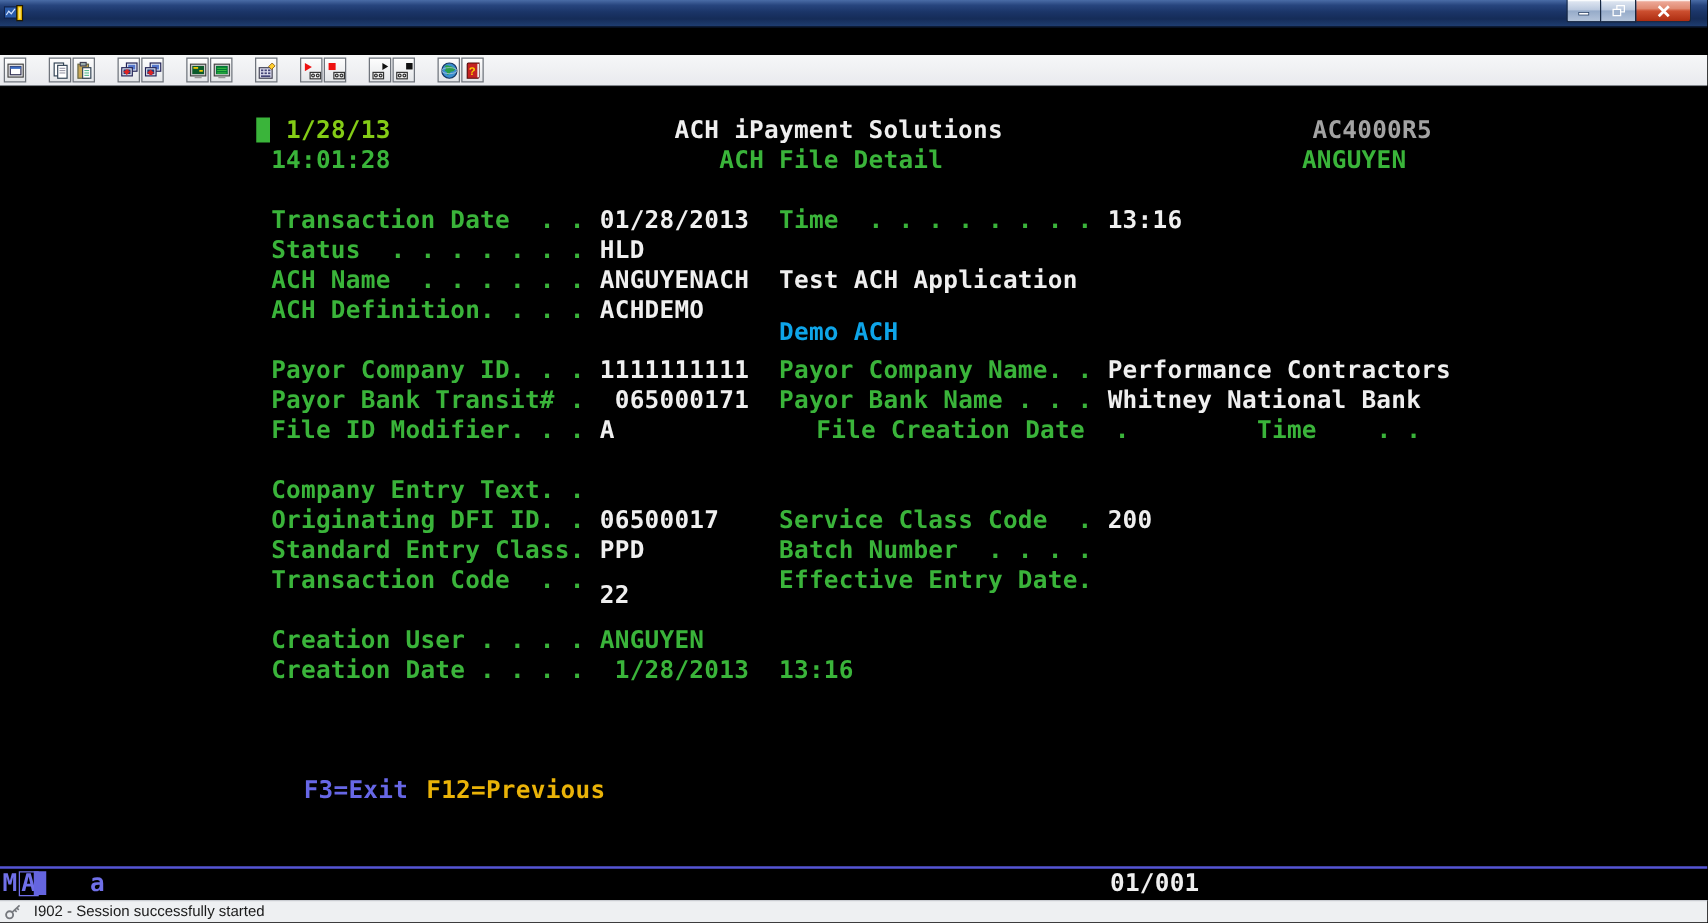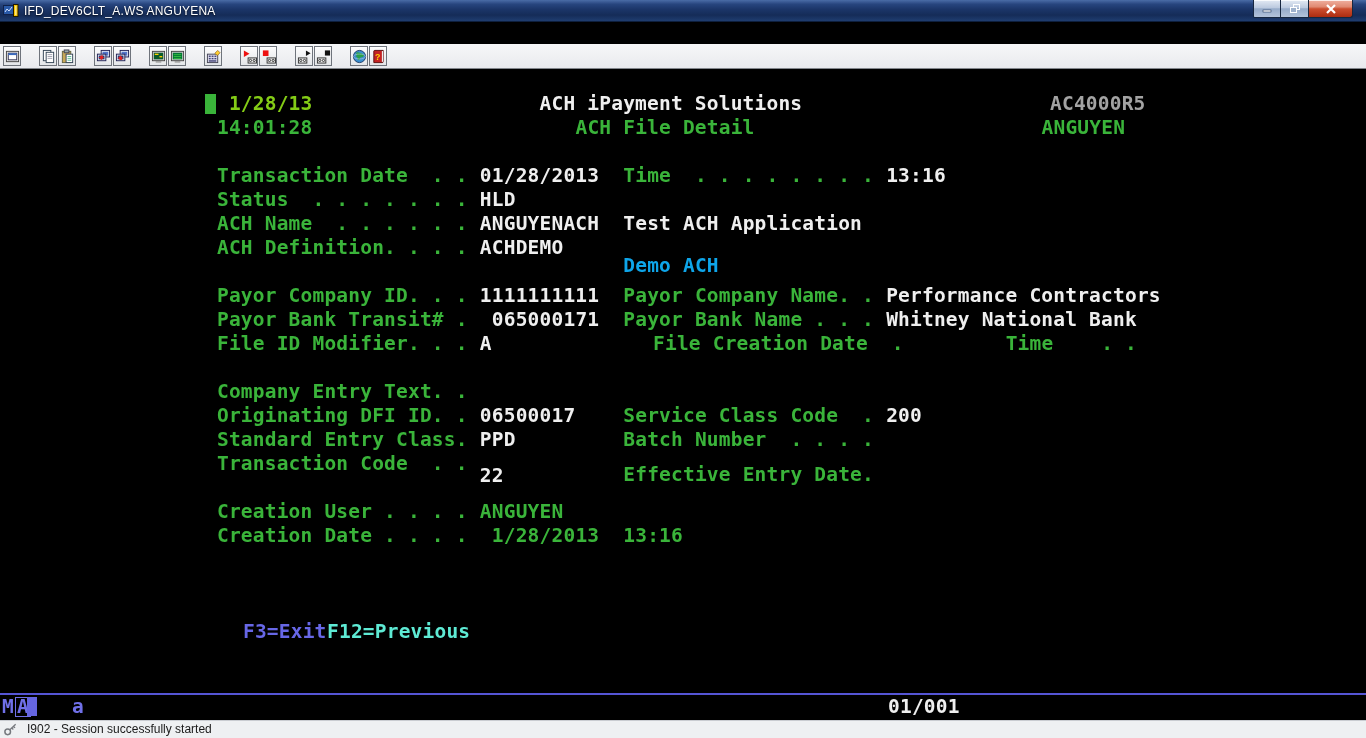--- a/index.html
+++ b/index.html
@@ -69,21 +69,20 @@
 
 <div class="window">
 
   <div class="titlebar">
     <svg class="app-icon" viewBox="0 0 16 16">
       <rect x="0.5" y="2.5" width="10" height="9" fill="#2a5aa8" stroke="#10224a"></rect>
       <path d="M2 9 L4 6 L6 8 L9 4" stroke="#cfe0ff" stroke-width="1" fill="none"></path>
       <rect x="10.5" y="1.5" width="4.5" height="12" fill="#f5c400" stroke="#221a00"></rect>
       <rect x="12" y="3" width="1.5" height="9" fill="#fff" opacity=".5"></rect>
     </svg>
-    <span class="title-text">IFD_DEV6CLT_A.WS ANGUYENA</span>
     <div class="win-controls">
       <div class="wbtn min">
         <svg width="10" height="9" viewBox="0 0 10 9">
             <rect x="1" y="6" width="8" height="2" fill="#fff" stroke="#223a5e" stroke-width=".6"></rect>
           </svg>
       </div>
       <div class="wbtn rest">
         <svg width="12" height="11" viewBox="0 0 12 11">
           <rect x="4.5" y="1.5" width="6" height="5" fill="none" stroke="#fff"></rect>
           <rect x="1.5" y="4.5" width="6" height="5" fill="#9fb2cd" stroke="#fff"></rect>
@@ -253,28 +252,28 @@
         <span class="term-text" style="left: 216.95px; top: 311px; color: rgb(58, 180, 58);">Company Entry Text. .</span>
         <span class="term-text" style="left: 216.95px; top: 335px; color: rgb(58, 180, 58);">Originating DFI ID. .</span>
         <span class="term-text" style="left: 479.85px; top: 335px; color: rgb(239, 239, 239);">06500017</span>
         <span class="term-text" style="left: 623.25px; top: 335px; color: rgb(58, 180, 58);">Service Class Code  .</span>
         <span class="term-text" style="left: 886.15px; top: 335px; color: rgb(239, 239, 239);">200</span>
         <span class="term-text" style="left: 216.95px; top: 359px; color: rgb(58, 180, 58);">Standard Entry Class.</span>
         <span class="term-text" style="left: 479.85px; top: 359px; color: rgb(239, 239, 239);">PPD</span>
         <span class="term-text" style="left: 623.25px; top: 359px; color: rgb(58, 180, 58);">Batch Number  . . . .</span>
         <span class="term-text" style="left: 216.95px; top: 383px; color: rgb(58, 180, 58);">Transaction Code  . .</span>
         <span class="term-text" style="left: 479.85px; top: 383px; color: rgb(239, 239, 239); margin-top: 12px;">22</span>
-        <span class="term-text" style="left: 623.25px; top: 394px; color: rgb(58, 180, 58);">Effective Entry Date.</span>
+        <span class="term-text" style="left: 623.25px; top: 383px; color: rgb(58, 180, 58);">Effective Entry Date.</span>
         <span class="term-text" style="left: 216.95px; top: 431px; color: rgb(58, 180, 58);">Creation User . . . .</span>
         <span class="term-text" style="left: 479.85px; top: 431px; color: rgb(58, 180, 58);">ANGUYEN</span>
         <span class="term-text" style="left: 216.95px; top: 455px; color: rgb(58, 180, 58);">Creation Date . . . .</span>
         <span class="term-text" style="left: 491.8px; top: 455px; color: rgb(58, 180, 58);">1/28/2013</span>
         <span class="term-text" style="left: 623.25px; top: 455px; color: rgb(58, 180, 58);">13:16</span>
         <span class="term-text" style="left: 216.95px; top: 551px; color: rgb(103, 103, 230); margin-left: 26px;">F3=Exit</span>
-        <span class="term-text" style="left: 327px; top: 551px; color: #5eead4;">F12=Previous</span>
+        <span class="term-text" style="left: 341px; top: 551px; color: #eab308;">F12=Previous</span>
       </div>
 
     <div class="oia-sep"></div>
     <div class="oia-row">
       <span class="oia-m">M</span>
       <span class="oia-a">A</span>
       <div class="oia-block"></div>
       <span class="oia-char">a</span>
       <span class="oia-pos">01/001</span>
     </div>

